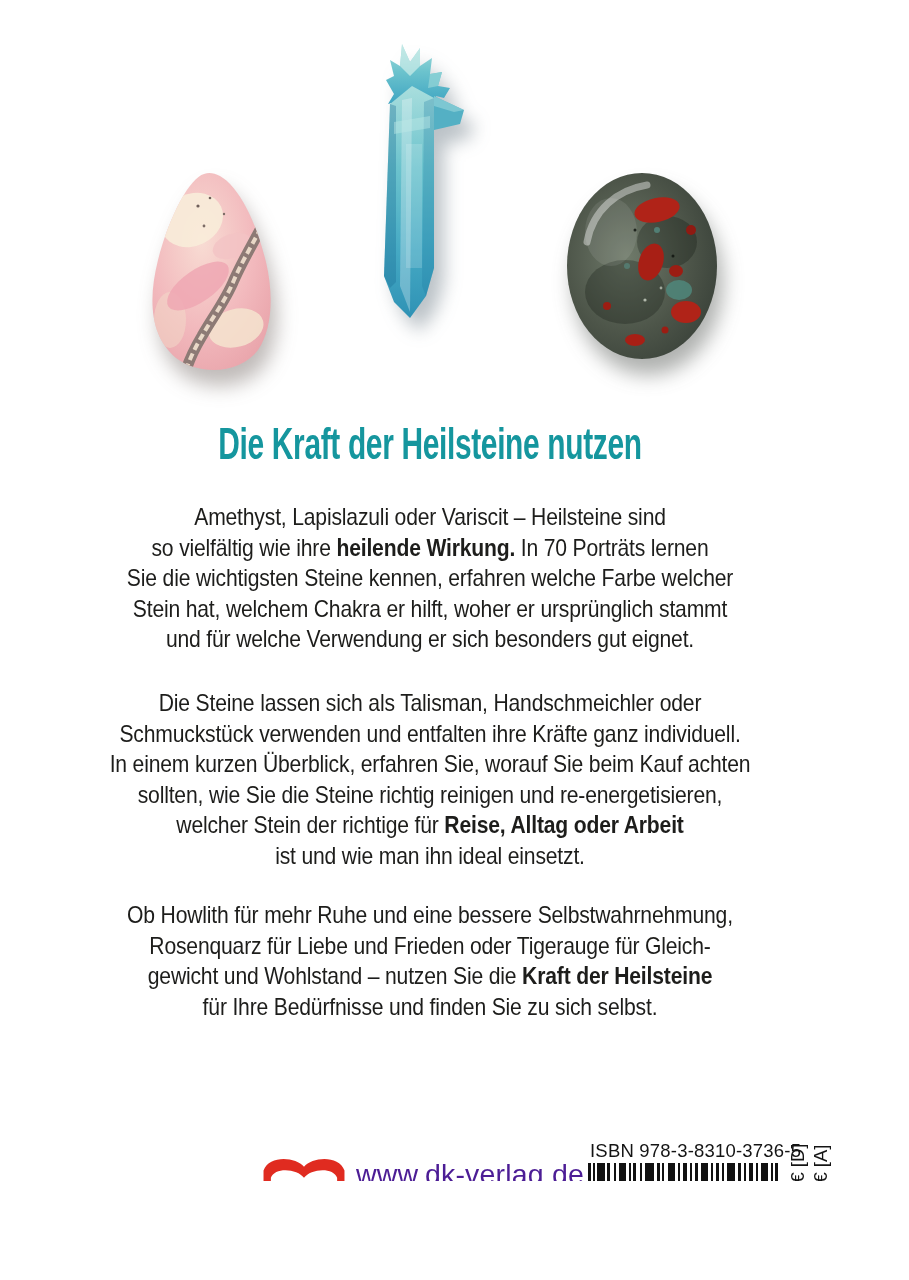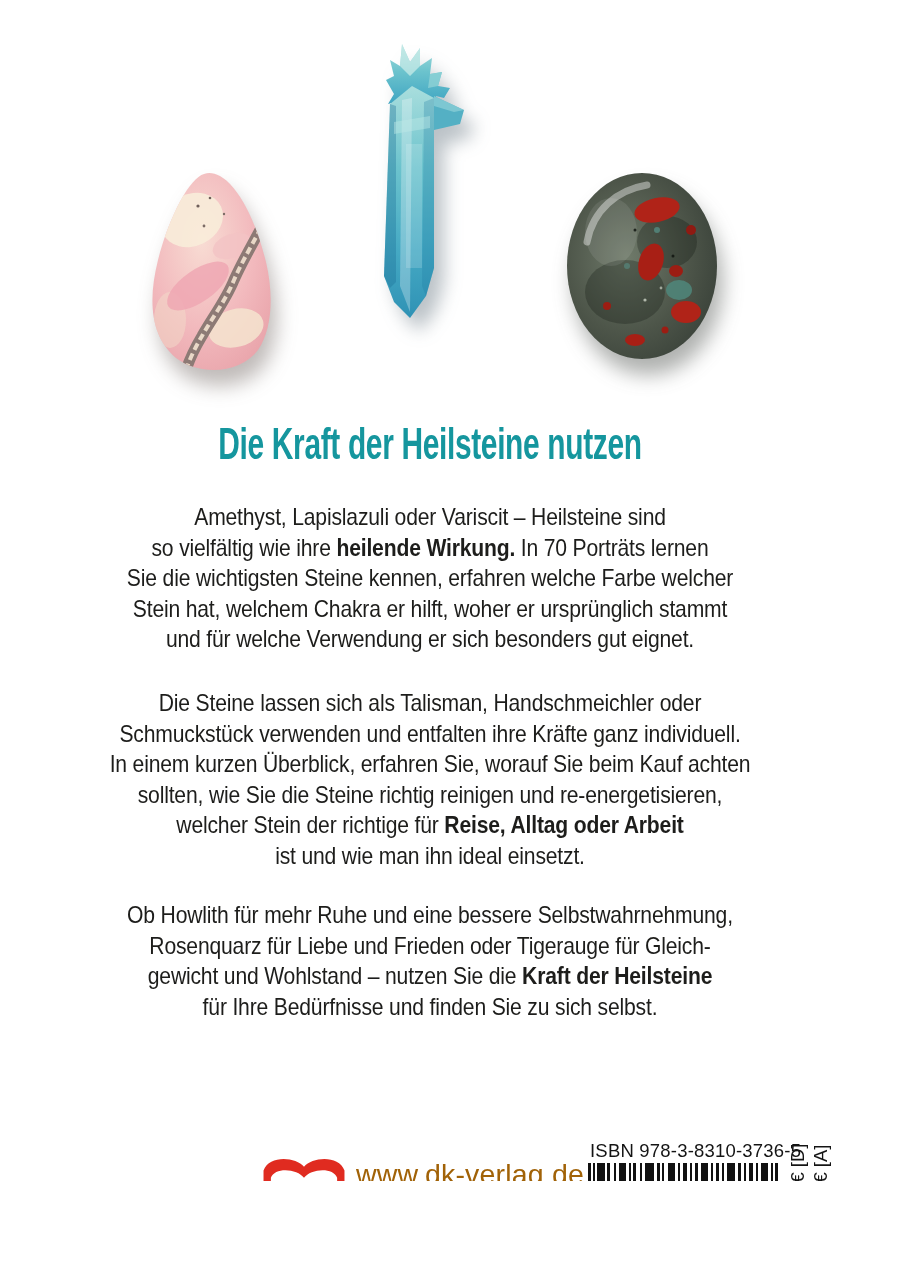--- a/index.html
+++ b/index.html
@@ -25,21 +25,21 @@
   }
   .para b{font-weight:bold;}
   .para-1{top:502px;}
   .para-2{top:688px;}
   .para-3{top:900px;}
   .line{white-space:nowrap;}
   
   .dk-logo{position:absolute;left:258px;top:1154px;width:92px;height:90px;}
   .website{
     position:absolute;left:356px;top:1158px;font-size:28.5px;font-weight:500;
-    color:#a16207;letter-spacing:.2px;
+    color:#4c1d95;letter-spacing:.2px;
   }
   .social-row{
     position:absolute;left:356px;top:1198px;display:flex;align-items:center;gap:10px;
   }
   .social-row svg{display:block;}
   .handle{font-size:23px;font-weight:500;color:#1c1c1c;margin-left:6px;letter-spacing:.3px;}
   
   .isbn-label{
     position:absolute;left:590px;top:1140px;font-size:18.5px;color:#141414;
     letter-spacing:.2px;white-space:nowrap;

